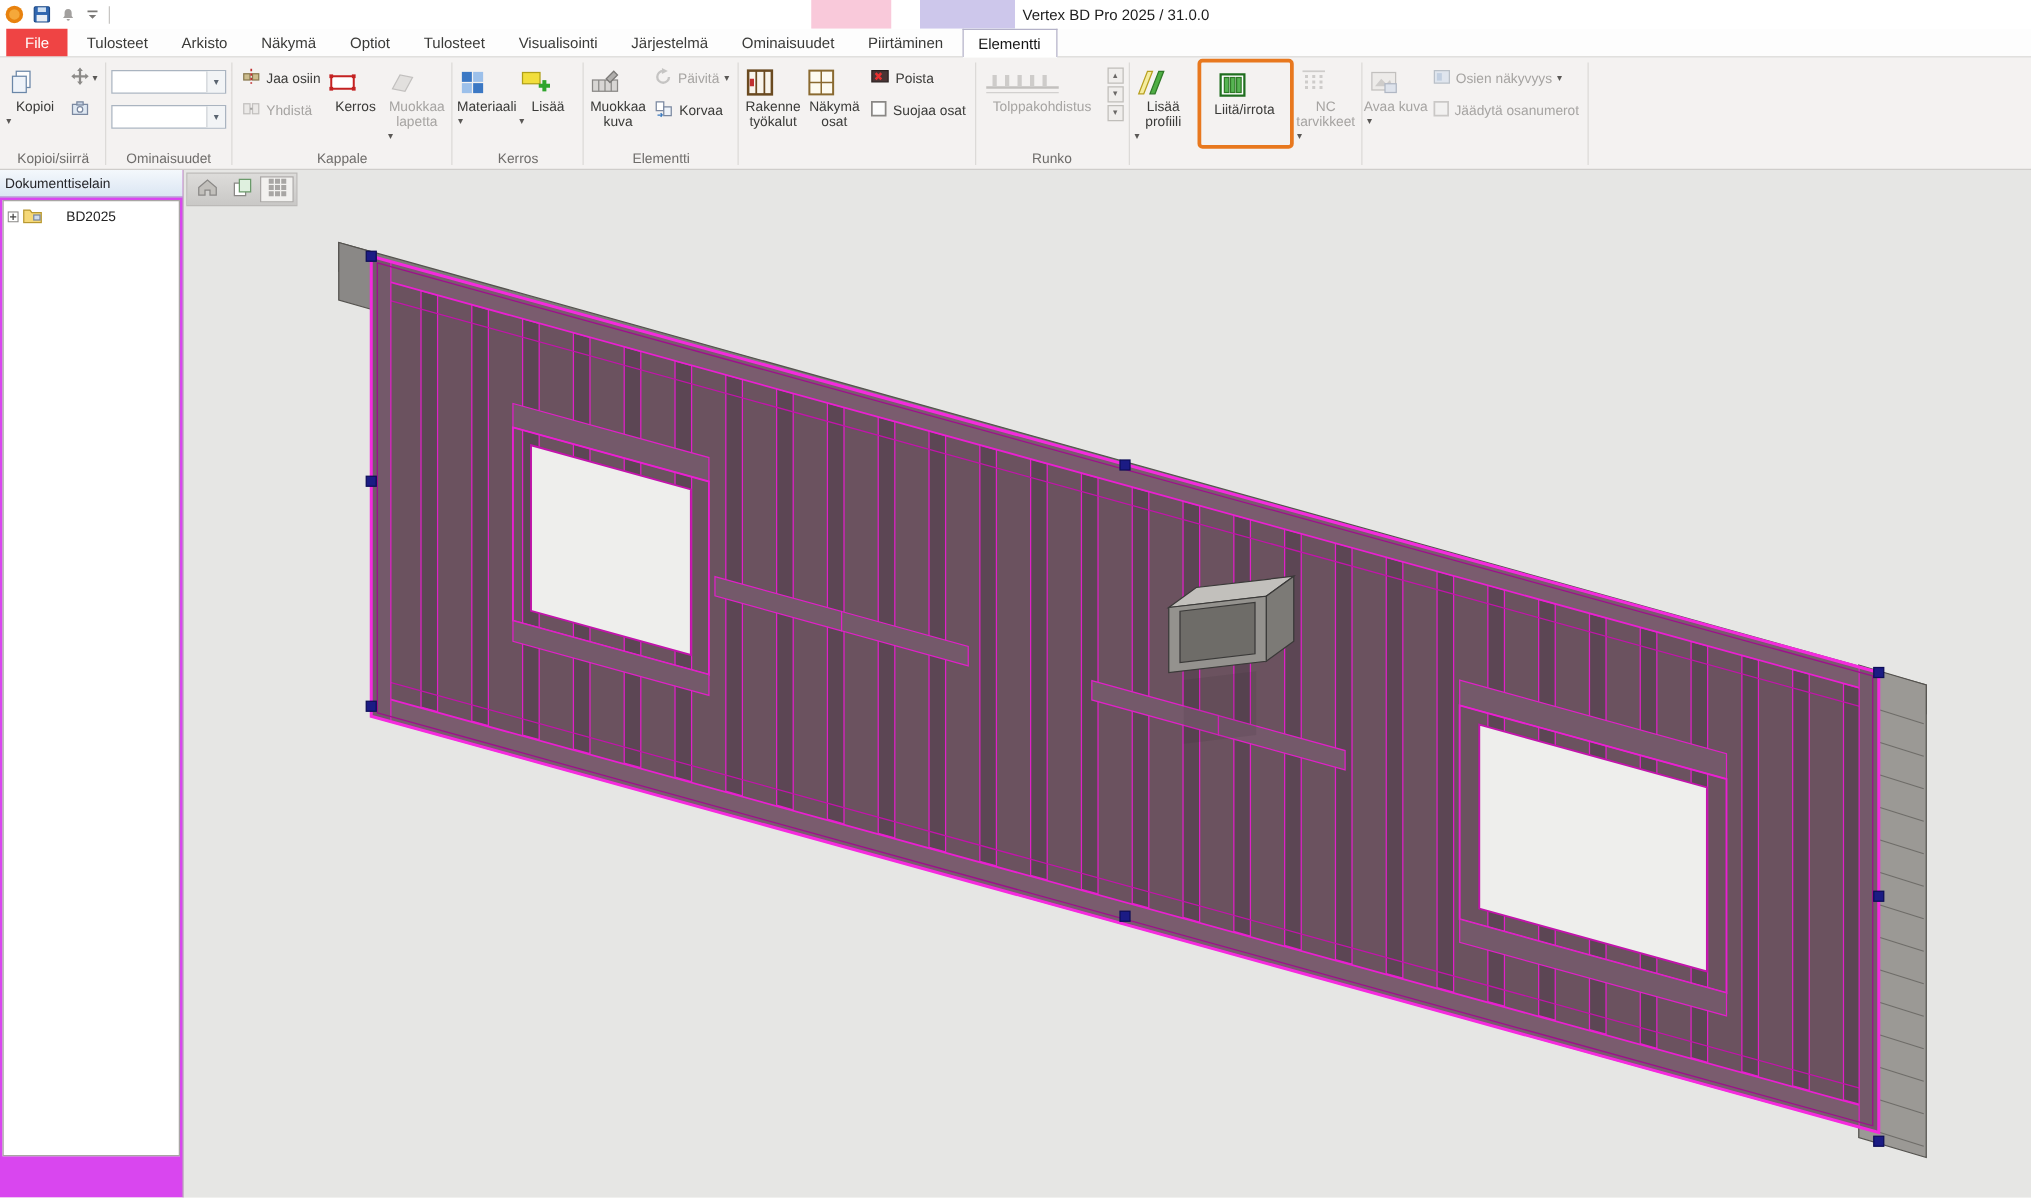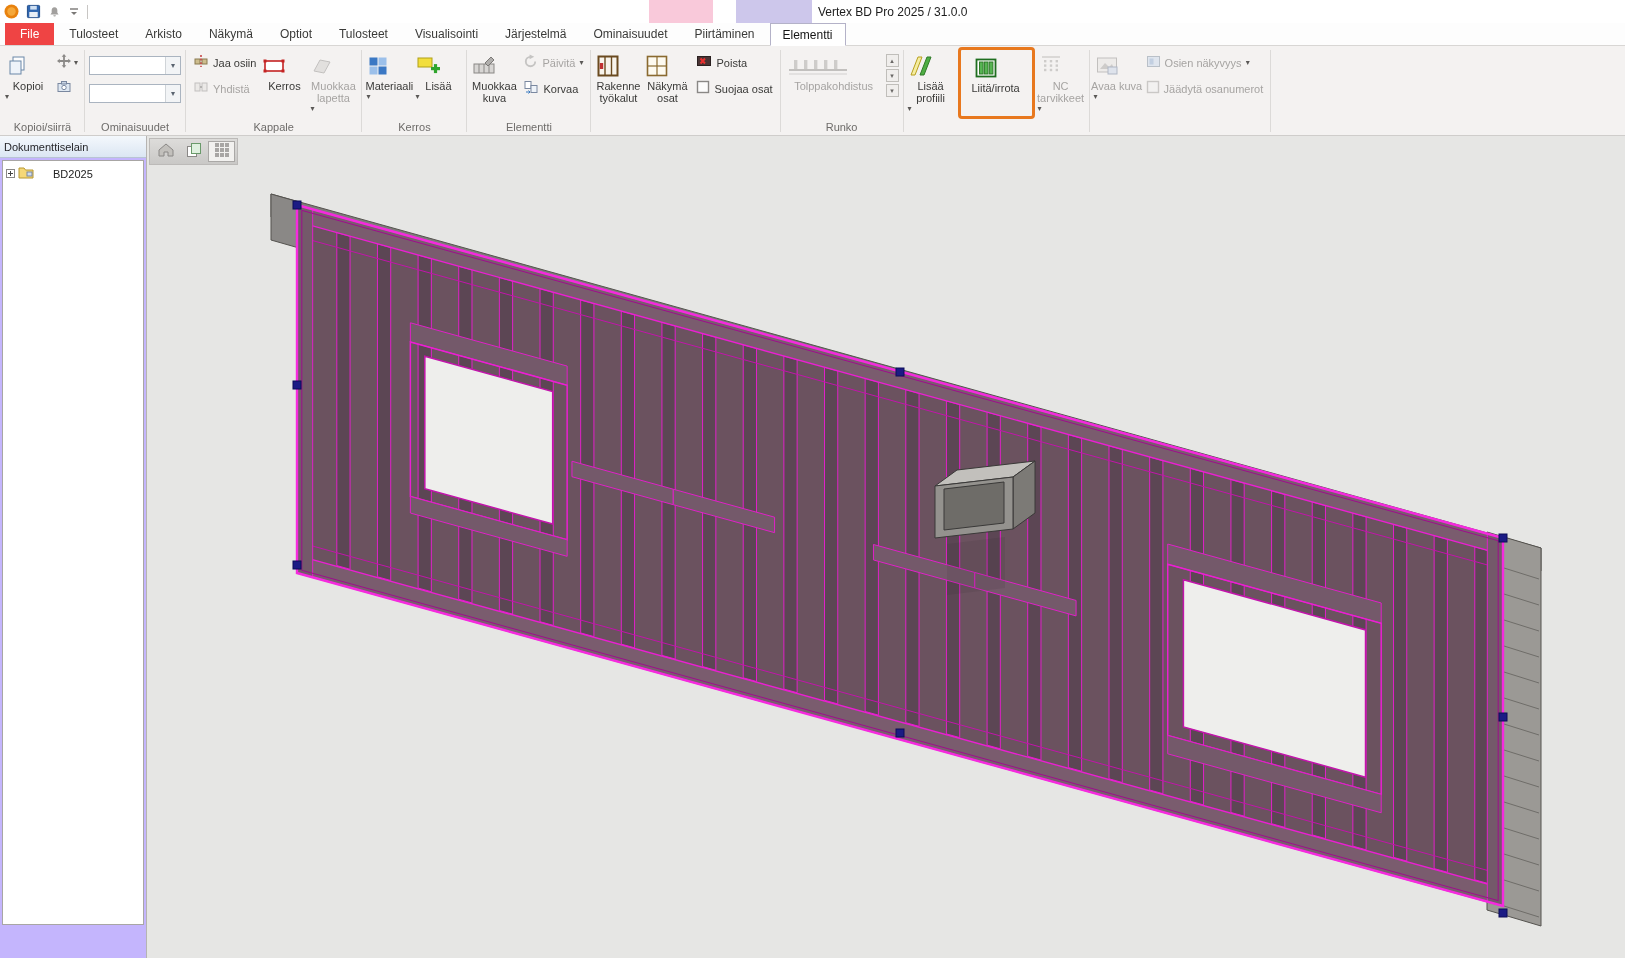--- a/index.html
+++ b/index.html
@@ -45,21 +45,21 @@
   .tiny{width:13px;height:13px;border:1px solid #c0beba;background:#f0eeec;font-size:7px;line-height:11px;text-align:center;color:#6a6866;}
   .spin{gap:2px;padding-top:5px;margin-left:1px;}
   .combo{width:92px;height:19px;background:#fff;border:1px solid #aab4c0;display:flex;align-items:center;}
   .cval{flex:1;font-size:11px;padding-left:3px;min-height:1px;}
   .cbtn{width:15px;height:100%;border-left:1px solid #d0d4d8;background:#f2f4f6;font-size:8px;display:flex;align-items:center;justify-content:center;color:#5a6470;}
   .hlwrap{border:3px solid #e8781e;border-radius:4px;margin:-2px 1px 0 1px;padding:1px 12px;}
   .hlwrap .bigbtn{min-height:64px;}
 
   
   .main{display:flex;height:822px;}
-  .sidebar{width:147px;background:#c4b5fd;border-right:1px solid #b6b4b2;position:relative;flex:0 0 147px;}
+  .sidebar{width:147px;background:#d946ef;border-right:1px solid #b6b4b2;position:relative;flex:0 0 147px;}
   .side-header{height:22px;background:linear-gradient(#f4f8fc,#dbe6f3);border-bottom:1px solid #b8c4d4;font-size:11px;display:flex;align-items:center;padding-left:4px;color:#26262a;}
   .tree{position:absolute;top:24px;left:2px;right:2px;bottom:33px;background:#fff;border:1px solid #a8a6a4;}
   .titem{display:flex;align-items:center;gap:3px;padding:5px 2px 0 3px;}
   .tlabel{font-size:11px;color:#222;margin-left:16px;}
   .canvas{flex:1;position:relative;background:#e6e6e4;overflow:hidden;}
   .vtoolbar{position:absolute;left:2px;top:2px;display:flex;gap:1px;background:linear-gradient(#dddcda,#c9c8c6);padding:2px;border:1px solid #bcbab8;z-index:5;}
   .vbtn{width:27px;height:21px;display:flex;align-items:center;justify-content:center;}
   .vbtn.active{background:#f2f1ef;border:1px solid #aaa8a6;}
   .scene{position:absolute;inset:0;width:100%;height:100%;display:block;}
 

